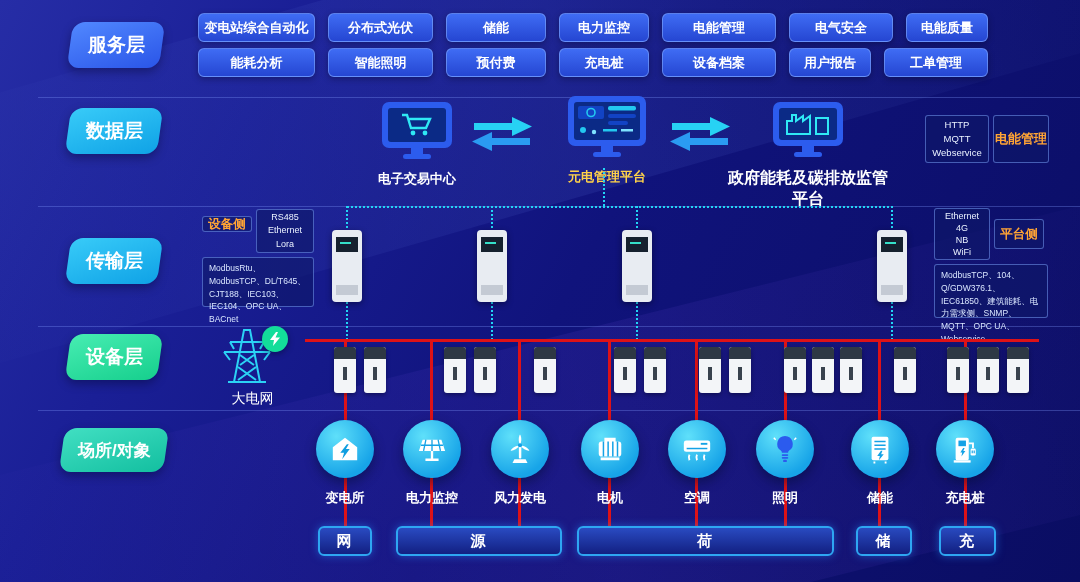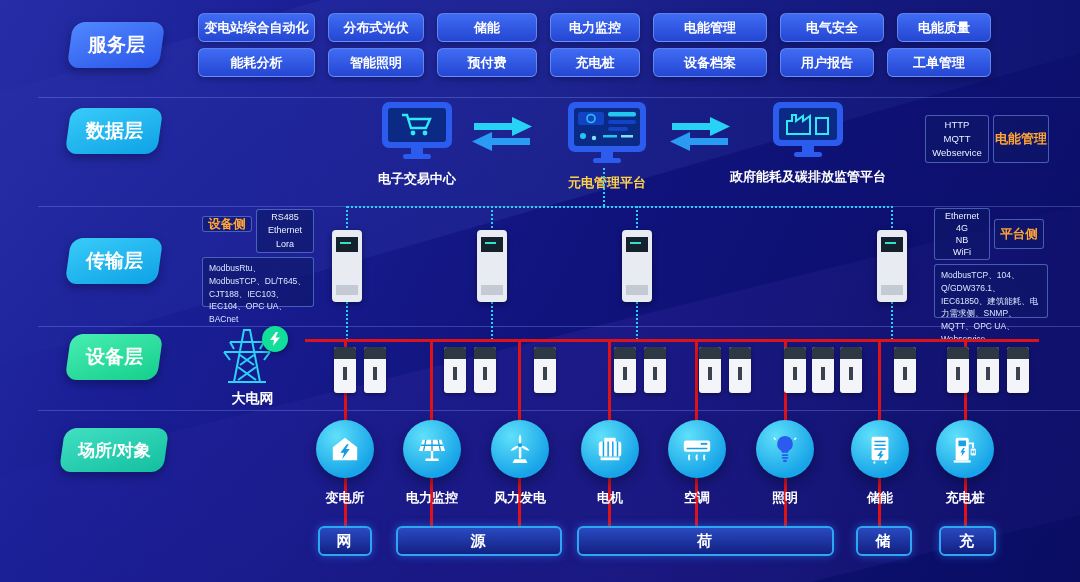--- a/index.html
+++ b/index.html
@@ -21,27 +21,27 @@
   .tag-data { left:68px; top:108px; width:92px; height:46px; background:linear-gradient(160deg,#38cbf8,#0fa2e6); }
   .tag-transport { left:68px; top:238px; width:92px; height:46px; background:linear-gradient(160deg,#38cbf8,#0fa2e6); }
   .tag-device { left:68px; top:334px; width:92px; height:46px; background:linear-gradient(160deg,#47edb2,#16cf8d); }
   .tag-site { left:62px; top:428px; width:104px; height:44px; font-size:17px; background:linear-gradient(160deg,#41dfc2,#13bfa0); }
 
   .svc-rows { position:absolute; left:198px; top:13px; width:850px; }
   .svc-row { display:flex; gap:13px; margin-bottom:6px; }
   .btn { height:29px; border-radius:6px; background:linear-gradient(180deg,#3f6cf4,#2546d2);
     border:1px solid rgba(135,175,255,.55); color:#fff; font-size:13px; font-weight:bold;
     display:flex; align-items:center; justify-content:center; box-shadow:0 2px 6px rgba(0,0,30,.35); }
-  .w0{width:117px}.w1{width:96px}.w2{width:100px}.w3{width:90px}.w4{width:114px}.w5{width:104px}.w6{width:94px}
+  .w0{width:117px}.w1{width:105px}.w2{width:100px}.w3{width:90px}.w4{width:114px}.w5{width:104px}.w6{width:82px}
 
   .node { position:absolute; text-align:center; }
   .node svg { display:block; margin:0 auto; }
   .node-label { margin-top:6px; color:#fff; font-size:13px; font-weight:bold; }
   .node-label.yellow { color:#ffd24a; }
-  .node-label.small { font-size:13px; }
+  .node-label.small { font-size:16px; }
   .arrows { position:absolute; }
 
   .infobox { position:absolute; border:1px solid rgba(125,165,255,.5); background:rgba(14,24,104,.6);
     border-radius:3px; color:#eaf2ff; display:flex; align-items:center; justify-content:center;
     text-align:center; }
   .pre { white-space:pre-line; }
   .orange { color:#ffa435; font-weight:bold; }
   .proto-par { display:block; text-align:left; padding:4px 6px; font-size:8.5px; line-height:1.5; color:#d9e6ff; }
 
   .dotted-h { position:absolute; left:347px; top:206px; width:546px; border-top:2px dotted #22d4f4; }
@@ -56,21 +56,21 @@
   .riser { position:absolute; top:341px; width:3px; height:185px; background:#de1217; z-index:1; }
   .breaker { position:absolute; top:347px; width:22px; height:46px; background:#f3f5f8; border-radius:3px;
     box-shadow:0 2px 4px rgba(0,0,25,.4); z-index:2; }
   .breaker::before { content:""; position:absolute; top:0; left:0; right:0; height:12px; background:#2e3844; border-radius:3px 3px 0 0; }
   .breaker::after { content:""; position:absolute; top:20px; left:9px; width:4px; height:13px; background:#39424e; }
 
   .badge { position:absolute; left:262px; top:326px; width:26px; height:26px; border-radius:50%;
     background:#13dd9a; display:flex; align-items:center; justify-content:center; z-index:2;
     box-shadow:0 2px 6px rgba(0,0,25,.4); }
   .grid-label { position:absolute; left:205px; top:390px; width:95px; text-align:center; color:#fff;
-    font-weight:bold; font-size:14px; z-index:2; }
+    font-weight:normal; font-size:14px; z-index:2; }
 
   .circle { position:absolute; top:420px; width:58px; height:58px; border-radius:50%;
     background:radial-gradient(circle at 35% 28%, #5fe0fa, #17a4e8 72%);
     display:flex; align-items:center; justify-content:center; z-index:2;
     box-shadow:0 5px 12px rgba(0,10,40,.45); }
   .site-label { position:absolute; top:489px; width:96px; text-align:center; color:#fff;
     font-weight:bold; font-size:13px; z-index:3; }
 
   .bbox { position:absolute; top:526px; height:30px; border-radius:6px; border:2px solid #2ea6f2;
     background:linear-gradient(180deg, rgba(43,80,200,.9), rgba(18,32,130,.95)); color:#fff;
@@ -139,21 +139,21 @@
     <div class="node-label">电子交易中心</div>
   </div>
 
   <div class="arrows" style="left:470px; top:114px;">
     <svg width="64" height="40" viewBox="0 0 64 40">
       <polygon points="4,9 42,9 42,3 62,12.5 42,22 42,16 4,16" fill="#27d2f4"></polygon>
       <polygon points="60,24 22,24 22,18 2,27.5 22,37 22,31 60,31" fill="#2a9bf2"></polygon>
     </svg>
   </div>
 
-  <div class="node" style="left:537px; top:100px; width:140px;">
+  <div class="node" style="left:537px; top:94px; width:140px;">
     <svg width="92" height="68" viewBox="0 0 92 68">
       <rect x="7" y="2" width="78" height="50" rx="7" fill="#2c5cee"></rect>
       <rect x="13" y="8" width="66" height="38" rx="3" fill="#0b2a86"></rect>
       <rect x="17" y="12" width="26" height="13" rx="2" fill="#1243c4"></rect>
       <circle cx="30" cy="18.5" r="4" fill="none" stroke="#23c8f0" stroke-width="1.6"></circle>
       <rect x="47" y="12" width="28" height="4.5" rx="2" fill="#23c8f0"></rect>
       <rect x="47" y="20" width="28" height="4" rx="2" fill="#1243c4"></rect>
       <rect x="47" y="27" width="20" height="4" rx="2" fill="#1243c4"></rect>
       <circle cx="22" cy="36" r="3" fill="#23c8f0"></circle>
         <circle cx="33" cy="38" r="2.2" fill="#7fe3ff"></circle>

